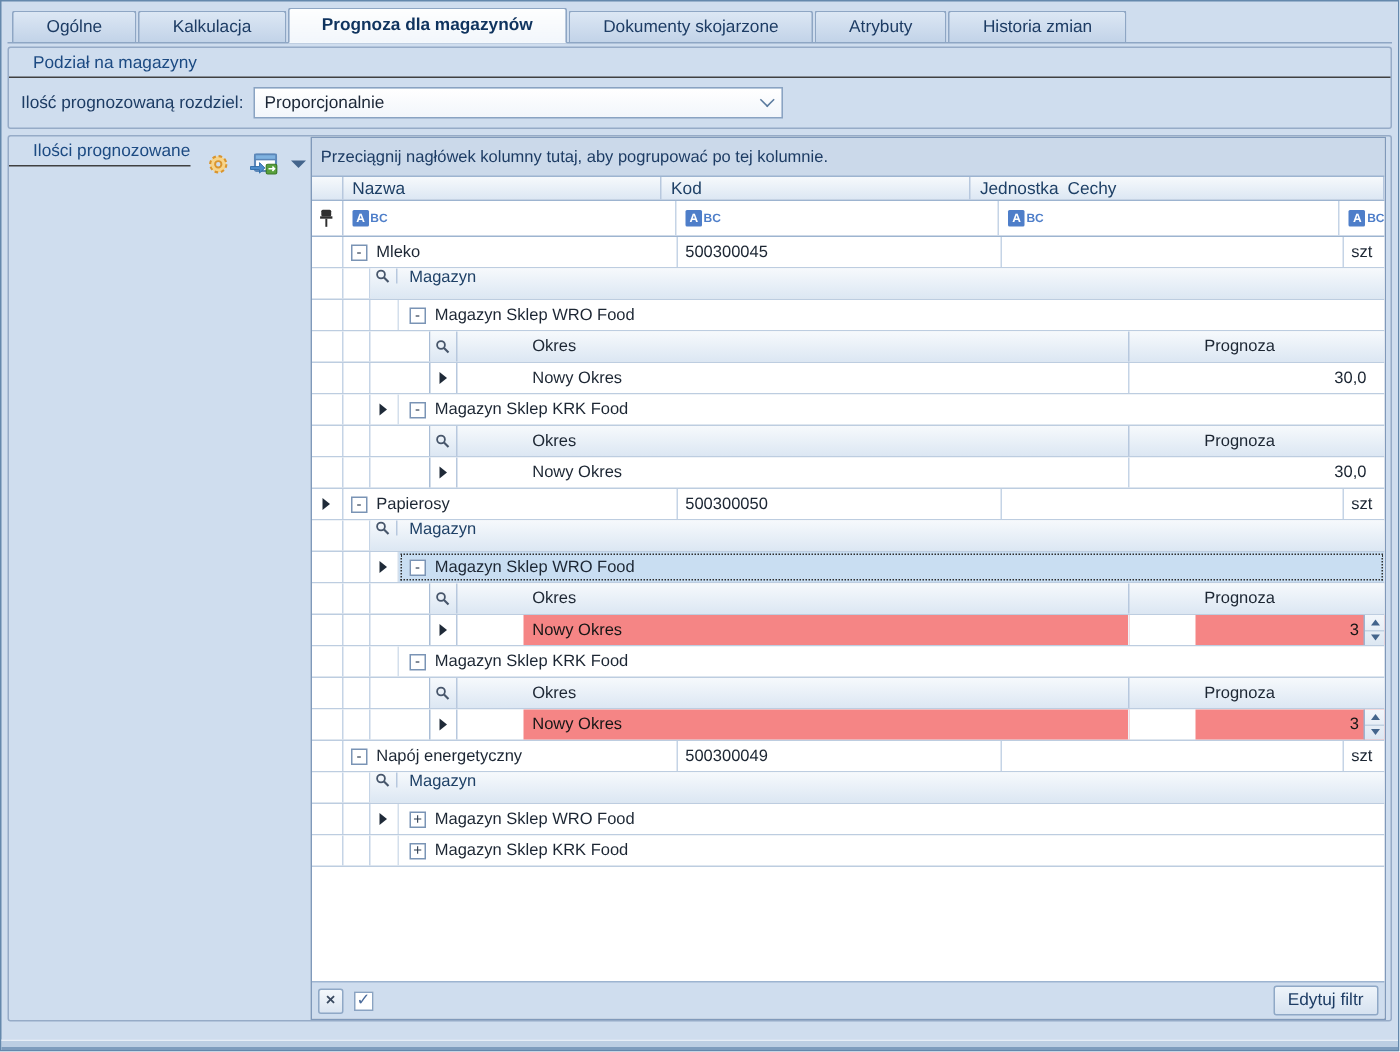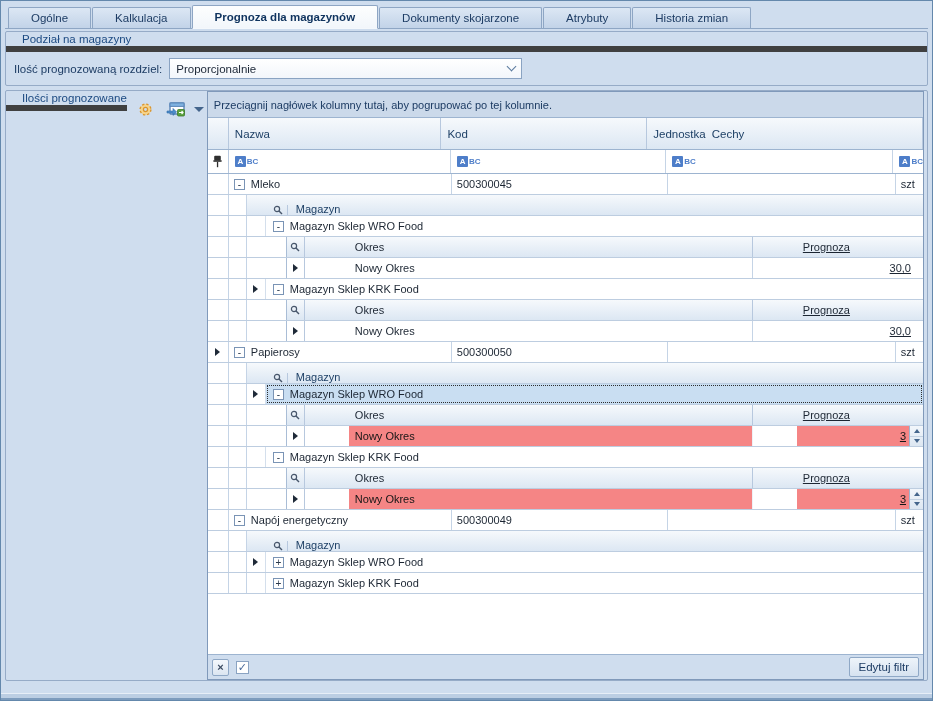--- a/index.html
+++ b/index.html
@@ -20,42 +20,42 @@
     font-size:11.5px; color:#1d3c64; cursor:default; border-radius:2px 2px 0 0;
   }
   .tab.active{
     height:24px; background:linear-gradient(#fdfefe,#f2f6fb);
     font-weight:bold; color:#0f335e; margin-bottom:-1px; border-bottom:1px solid #f4f8fc;
   }
 
   
   .groupbox{ border:1px solid #96abc7; background:#cfddee; border-radius:2px; }
   .gb-header{ height:20px; display:flex; align-items:center; padding-left:16px;
-    font-size:11.5px; color:#1c4a82; border-bottom:6px solid #404040; }
+    font-size:11.5px; color:#1c4a82; border-bottom:1px solid #404040; }
   .gb1{ margin-top:2px; height:55px; }
   .gb1-content{ height:33px; display:flex; align-items:center; padding-left:8px; font-size:11.5px; color:#1d3c64; }
   .combo{
     width:353px; height:21px; margin-left:7px; background:linear-gradient(#ffffff,#f2f6fb);
     border:1px solid #8aa3c2; display:flex; align-items:center; padding:0 6px;
     font-size:11.5px; color:#1b2636; justify-content:space-between;
   }
   .chev{ width:7px; height:7px; border-right:1.6px solid #5a7a9e; border-bottom:1.6px solid #5a7a9e;
     transform:rotate(45deg); margin-top:-4px; }
 
   .gb2{ margin-top:4px; flex:1; display:flex; flex-direction:row; margin-bottom:10px; }
   .toolbar{ height:36px; display:flex; align-items:center; padding-left:10px; gap:12px; }
   .tool-caret{ width:0; height:0; border-left:5px solid transparent; border-right:5px solid transparent;
     border-top:5px solid #44658c; margin-left:-4px; }
 
   
   .grid{ flex:1; margin:0 3px; border:1px solid #8099ba; background:#fff; display:flex; flex-direction:column; overflow:hidden; }
   .hint{ height:26px; background:#cbd9ea; border-bottom:1px solid #9db4d0; display:flex; align-items:center; padding-left:6px; }
   .hint span{ font-size:11px; color:#1d3c64; }
 
-  .cols{ height:32px; display:flex; background:linear-gradient(#f6f9fc,#dce7f3); border-bottom:1px solid #9db4d0; }
+  .cols{ height:16px; display:flex; background:linear-gradient(#f6f9fc,#dce7f3); border-bottom:1px solid #9db4d0; }
   .cols .hcell{ display:flex; align-items:center; padding-left:6px; font-size:11.5px; color:#1e4066;
     border-right:1px solid #b7c8de; }
   .gut{ width:21px; flex:none; border-right:1px solid #b7c8de; display:flex; align-items:center; justify-content:center; }
   .w-nazwa{ width:223px; } .w-kod{ width:216px; } .w-cechy{ width:228px; } .w-jedn{ flex:1; border-right:none !important; }
 
   .filterrow{ height:24px; display:flex; background:#fff; border-bottom:1px solid #9db4d0; }
   .filterrow .fcell{ display:flex; align-items:center; padding-left:6px; border-right:1px solid #c5d4e6; }
   .abc{ display:flex; align-items:center; gap:1px; }
   .abc .a{ width:11px; height:11px; background:#4e7ec9; color:#fff; font-size:8px; font-weight:bold;
     display:flex; align-items:center; justify-content:center; border-radius:1px; }
@@ -67,32 +67,32 @@
   .rgut{ width:21px; flex:none; border-right:1px solid #c5d4e6; display:flex; align-items:center; justify-content:center; }
   .ind18{ width:18px; flex:none; border-right:1px solid #c5d4e6; }
   .ind40{ width:40px; flex:none; border-right:1px solid #a9bdd6; }
 
   .exp{ width:11px; height:11px; flex:none; border:1px solid #7a94b5; background:#fff; color:#2b3a4d;
     font-size:10px; line-height:9px; text-align:center; margin-right:6px; cursor:default; }
   .arrow{ width:0; height:0; border-top:4px solid transparent; border-bottom:4px solid transparent;
     border-left:5px solid #1f2a38; }
 
   
-  .band-box{ flex:1; display:flex; align-items:flex-end; background:linear-gradient(#f6f9fc,#dce7f3);padding-left:23px; }
+  .band-box{ flex:1; display:flex; align-items:flex-start; background:linear-gradient(#f6f9fc,#dce7f3); }
   .mag-cell{ width:18px; flex:none; border-right:1px solid #b7c8de; display:flex; align-items:center; justify-content:center; }
   .band-label{ display:flex; align-items:center; padding-left:8px; font-size:11px; color:#1e4066; }
 
   .wh-gut{ width:19px; flex:none; border-right:1px solid #d4dfec; display:flex; align-items:center; justify-content:center; }
   .wh-box{ flex:1; display:flex; align-items:center; padding-left:7px; }
   .wh-box.selected{ background:#c9def2; outline:1px dotted #2e2e2e; outline-offset:-2px; }
 
   .sub-box{ flex:1; display:flex; align-items:stretch;gap:44px; }
   .sub-box.hdr{ background:linear-gradient(#f6f9fc,#dce7f3); }
   .okres-cell{ width:404px; flex:none; display:flex; align-items:center; padding-left:6px; border-right:1px solid #b7c8de; }
-  .prog-cell{ flex:1; display:flex; align-items:center; padding-left:6px; position:relative;text-decoration:underline; }
+  .prog-cell{ flex:1; display:flex; align-items:center; padding-left:6px; position:relative; }
   .prog-cell.val{ justify-content:flex-end; padding-right:12px; }
   .sub-box.leaf .okres-cell{ border-right:1px solid #c5d4e6; }
   .sub-box.alert .okres-cell{ background:#f58585; border-right:1px solid #eef2f7; color:#161616; }
   .sub-box.alert .prog-cell{ background:#f58585; color:#161616; padding-right:17px; }
 
   .spinner{ position:absolute; right:0; top:0; bottom:0; width:14px; background:linear-gradient(#f2f6fb,#dde7f2);
     border-left:1px solid #9db4d0; display:flex; flex-direction:column; }
   .spinner .sb{ flex:1; display:flex; align-items:center; justify-content:center; border-bottom:1px solid #c2d1e2; }
   .spinner .sb:last-child{ border-bottom:none; }
   .tri-up{ width:0;height:0;border-left:3px solid transparent;border-right:3px solid transparent;border-bottom:4px solid #44658c; }

